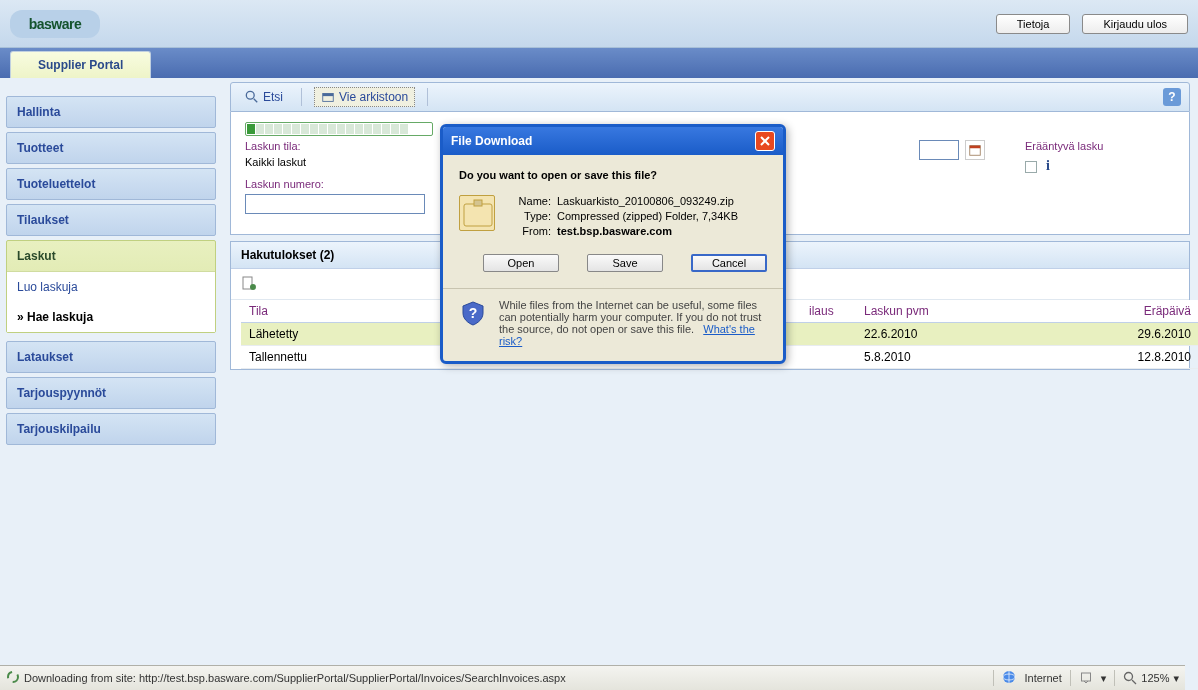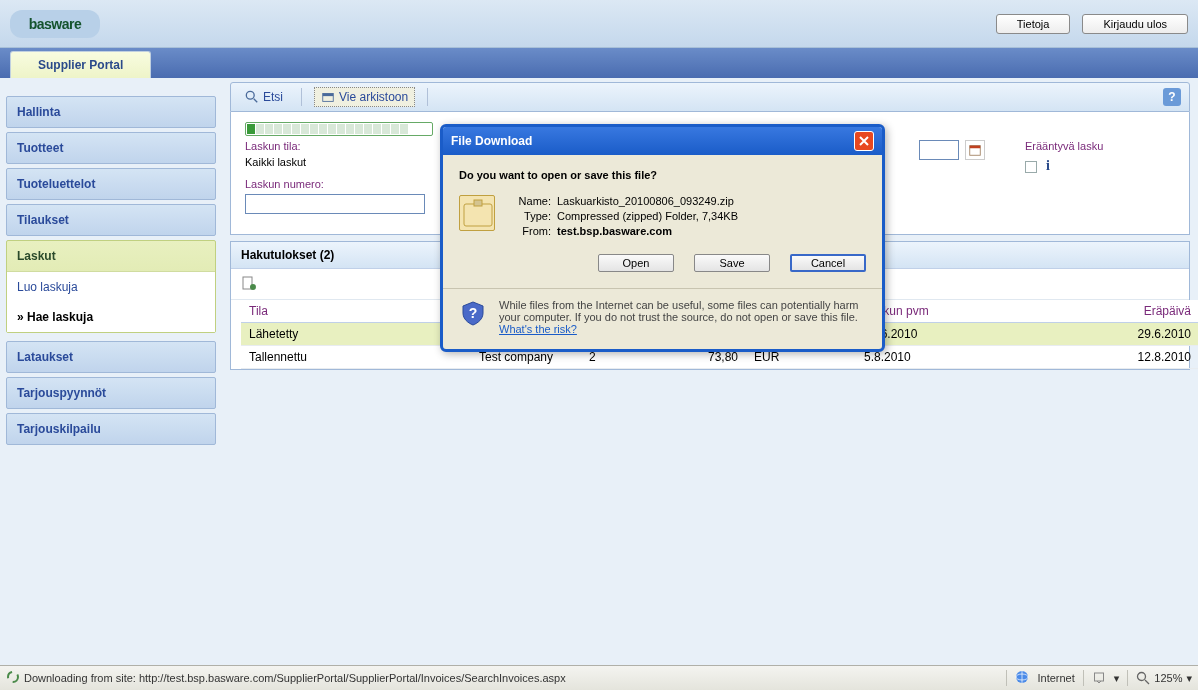--- a/index.html
+++ b/index.html
@@ -46,39 +46,39 @@
 .results-panel { border: 1px solid #a0b8d8; background: #fff; margin-top: 6px; }
 .results-hdr { background: linear-gradient(#ecf4fc, #d4e4f4); padding: 6px 10px; font-size: 12px; font-weight: bold; border-bottom: 1px solid #c0d0e8; }
 .results-tb { padding: 6px 10px; border-bottom: 1px solid #e0e8f0; }
 
 table.data { width: 100%; border-collapse: collapse; font-size: 12px; margin-left: 10px; }
 table.data th { text-align: left; padding: 4px 8px; color: #7a2a7a; font-weight: normal; border-bottom: 1px solid #c0d0e8; background: #fff; }
 table.data td { padding: 4px 8px; border-bottom: 1px solid #e8ecf0; }
 tr.row-hl td { background: #e8f0c0; }
 
 
-.dialog { position: absolute; left: 440px; top: 124px; width: 445px; border: 3px solid #1a5cc8; border-radius: 6px; background: #ece9d8; font-family: Tahoma, Verdana, sans-serif; box-shadow: 2px 2px 8px rgba(0,0,0,0.3); }
+.dialog { position: absolute; left: 440px; top: 124px; width: 346px; border: 3px solid #1a5cc8; border-radius: 6px; background: #ece9d8; font-family: Tahoma, Verdana, sans-serif; box-shadow: 2px 2px 8px rgba(0,0,0,0.3); }
 .dlg-title { background: linear-gradient(#3878e0, #1a5cc8); color: #fff; padding: 4px 8px; font-size: 12px; font-weight: bold; display: flex; justify-content: space-between; align-items: center; border-radius: 3px 3px 0 0; }
 .dlg-close { width: 20px; height: 20px; background: #e84820; border: 1px solid #fff; border-radius: 3px; color: #fff; display: flex; align-items: center; justify-content: center; font-weight: bold; cursor: pointer; font-size: 13px; }
 .dlg-body { padding: 14px 16px 10px; font-size: 11px; }
 .dlg-q { font-weight: bold; margin-bottom: 14px; }
 .dlg-info { display: flex; gap: 14px; margin-bottom: 14px; }
 .dlg-icon { width: 36px; height: 36px; background: #f4e4b0; border: 1px solid #c0a040; border-radius: 2px; position: relative; }
 .dlg-fields { font-size: 11px; }
 .dlg-fields div { margin-bottom: 3px; }
 .dlg-k { display: inline-block; width: 42px; text-align: right; margin-right: 6px; }
-.dlg-btns { display: flex; gap: 20px; justify-content: flex-end; margin: 8px 0 6px; }
+.dlg-btns { display: flex; gap: 28px; justify-content: flex-end; margin: 8px 0 6px; }
 .dlg-btn { border: 1px solid #888; background: linear-gradient(#fafafa, #e4e4e4); padding: 2px 0; width: 76px; font-size: 11px; border-radius: 2px; cursor: pointer; }
 .dlg-btn.focus { border: 2px solid #3868c8; padding: 1px 0; width: 76px; }
 .dlg-foot { border-top: 1px solid #c8c4b0; padding: 10px 16px 14px; display: flex; gap: 12px; font-size: 11px; color: #444; }
 .dlg-shield { flex-shrink: 0; }
 .dlg-link { color: #1a5cc8; text-decoration: underline; cursor: pointer; }
 
 
-.statusbar { position: absolute; left: 0; right: 0; bottom: 0; height: 22px; background: linear-gradient(#f4f4f0, #e4e4dc); border-top: 1px solid #b0b0a8; display: flex; align-items: center; padding: 12px 6px; font-size: 11px; color: #333; }
+.statusbar { position: absolute; left: 0; right: 13px; bottom: 0; height: 22px; background: linear-gradient(#f4f4f0, #e4e4dc); border-top: 1px solid #b0b0a8; display: flex; align-items: center; padding: 12px 6px; font-size: 11px; color: #333; }
 .sb-right { margin-left: auto; display: flex; align-items: center; gap: 8px; }
 .sep { border-left: 1px solid #c0c0b8; height: 16px; }
 .zoom { display: flex; align-items: center; gap: 4px; }
 
 .progress { height: 14px; width: 188px; border: 1px solid #6a6; border-radius: 2px; display: flex; padding: 1px; gap: 1px; margin-bottom: 4px; }
 .progress i { display: block; width: 8px; height: 10px; background: #3a9a3a; }
 .progress i.off { background: #d8e8d8; }
 </style>
 </head>
 <body>

